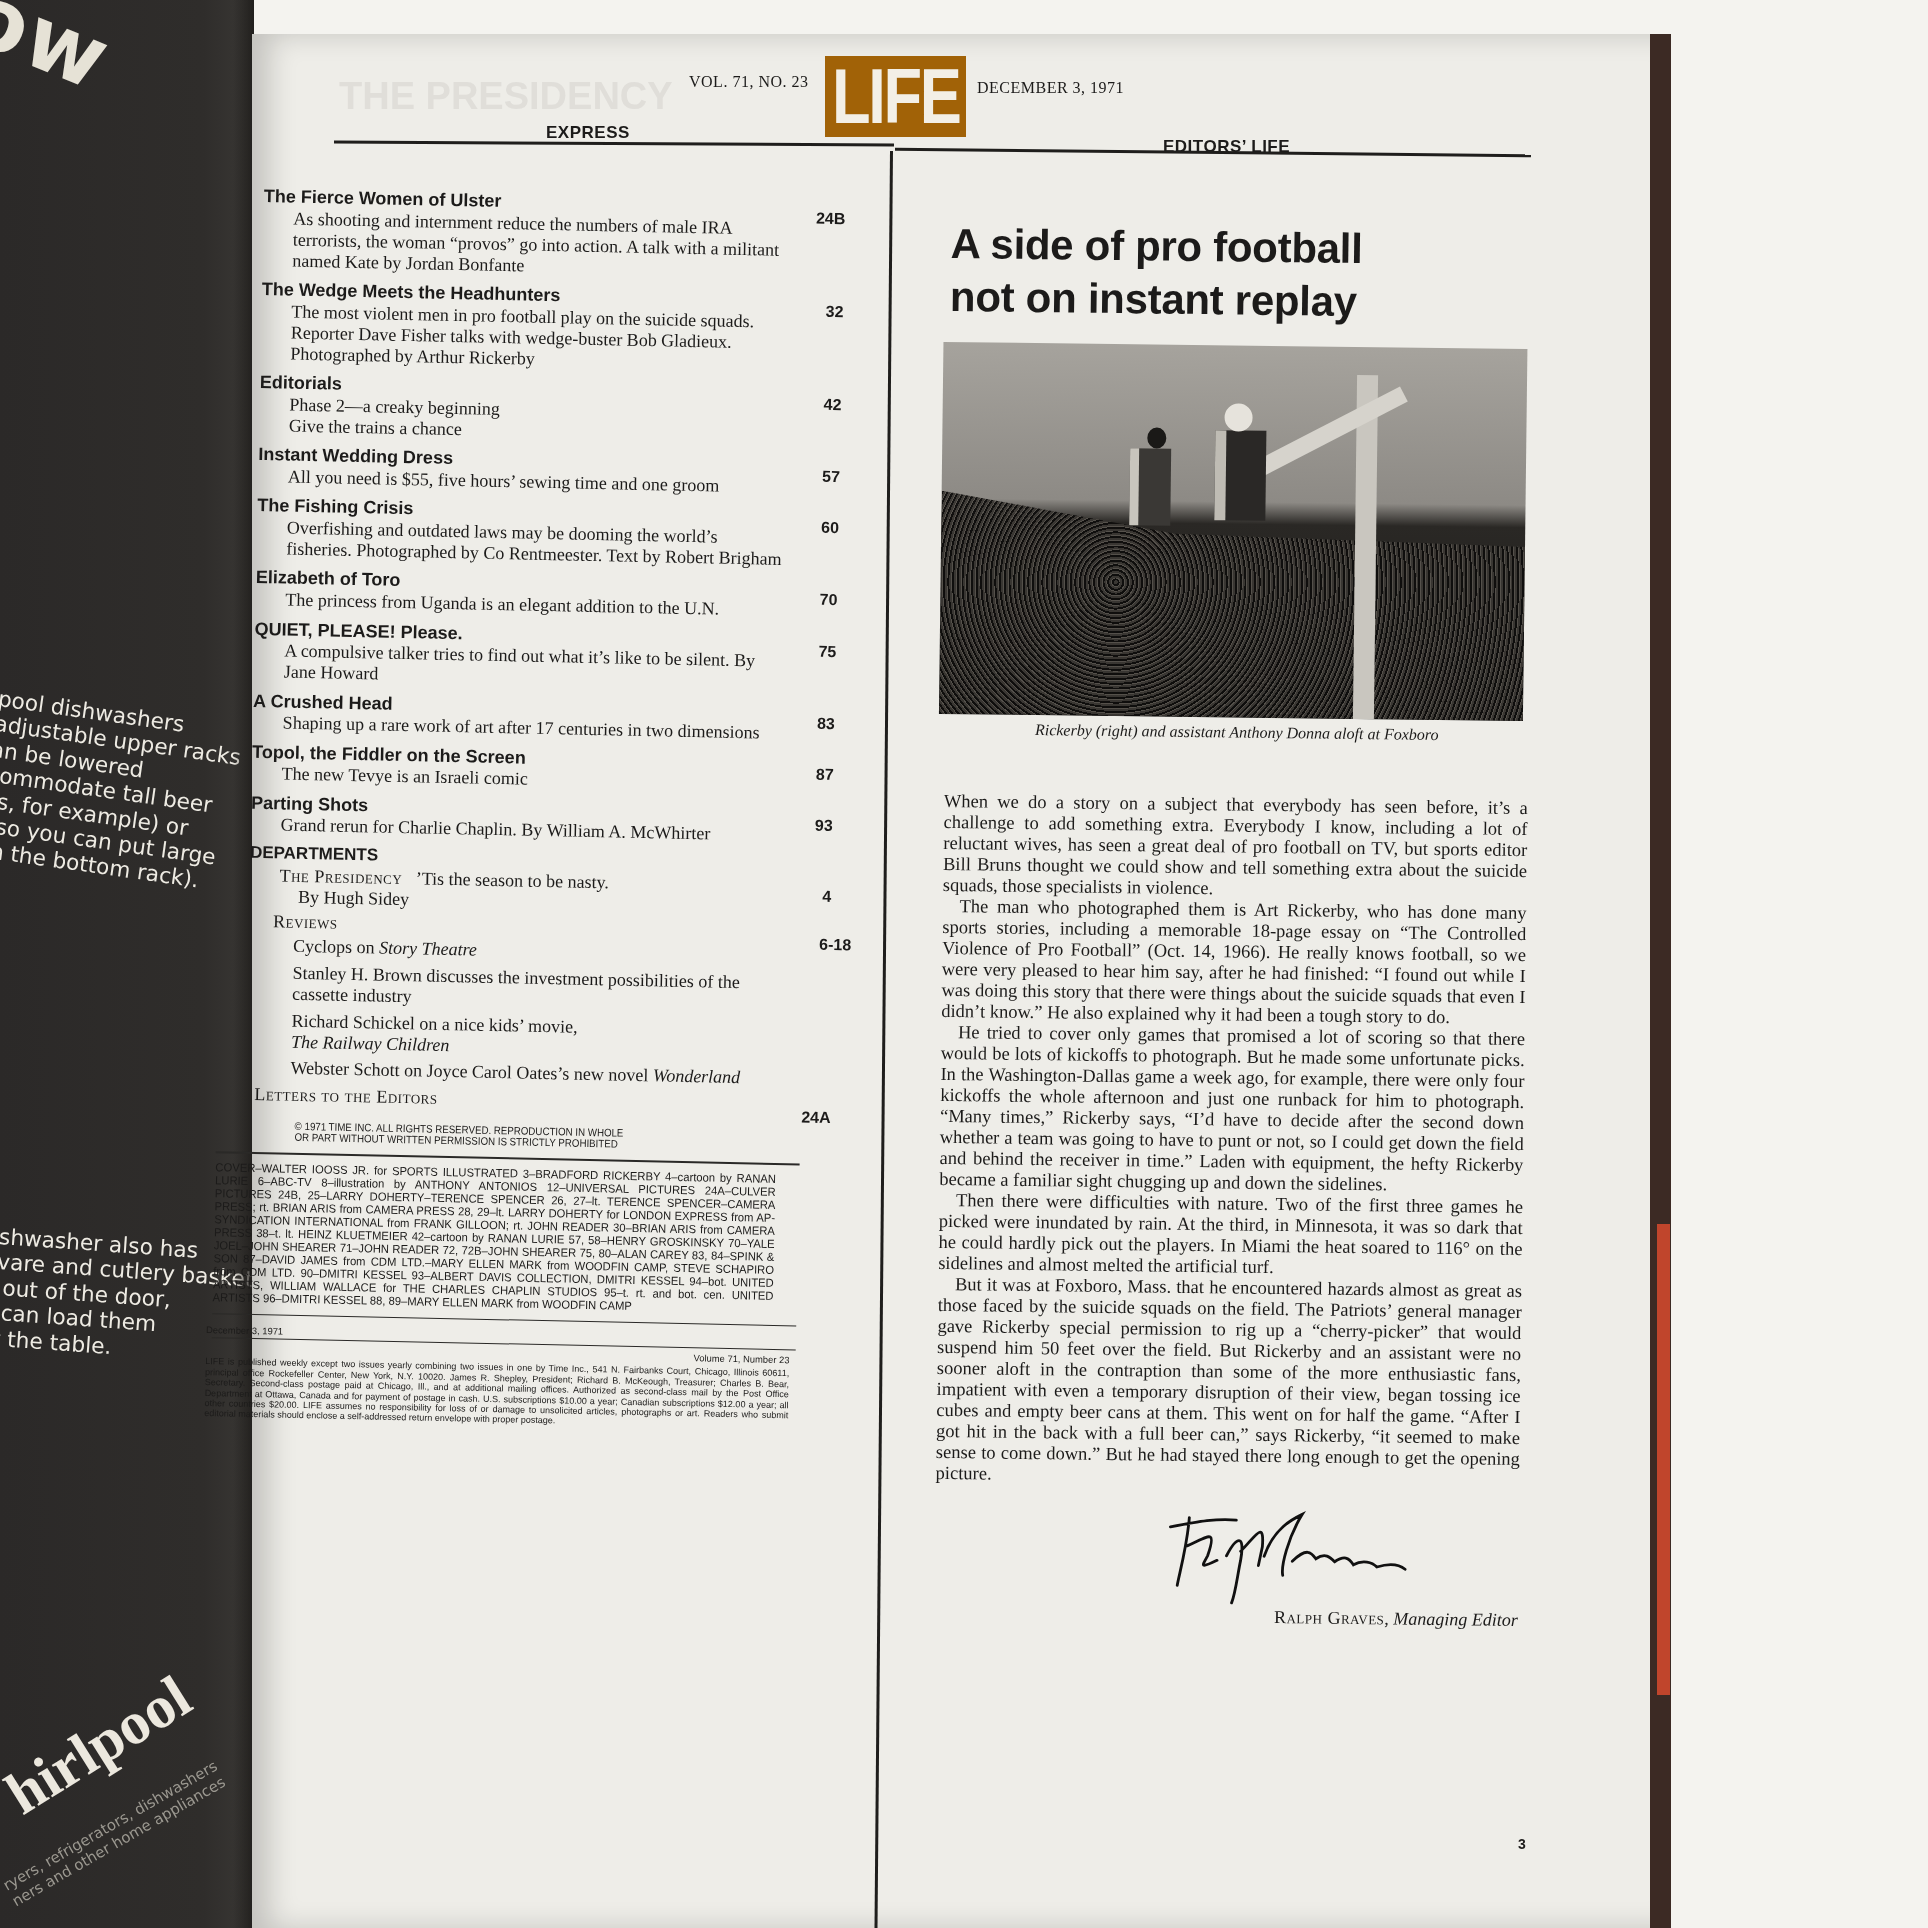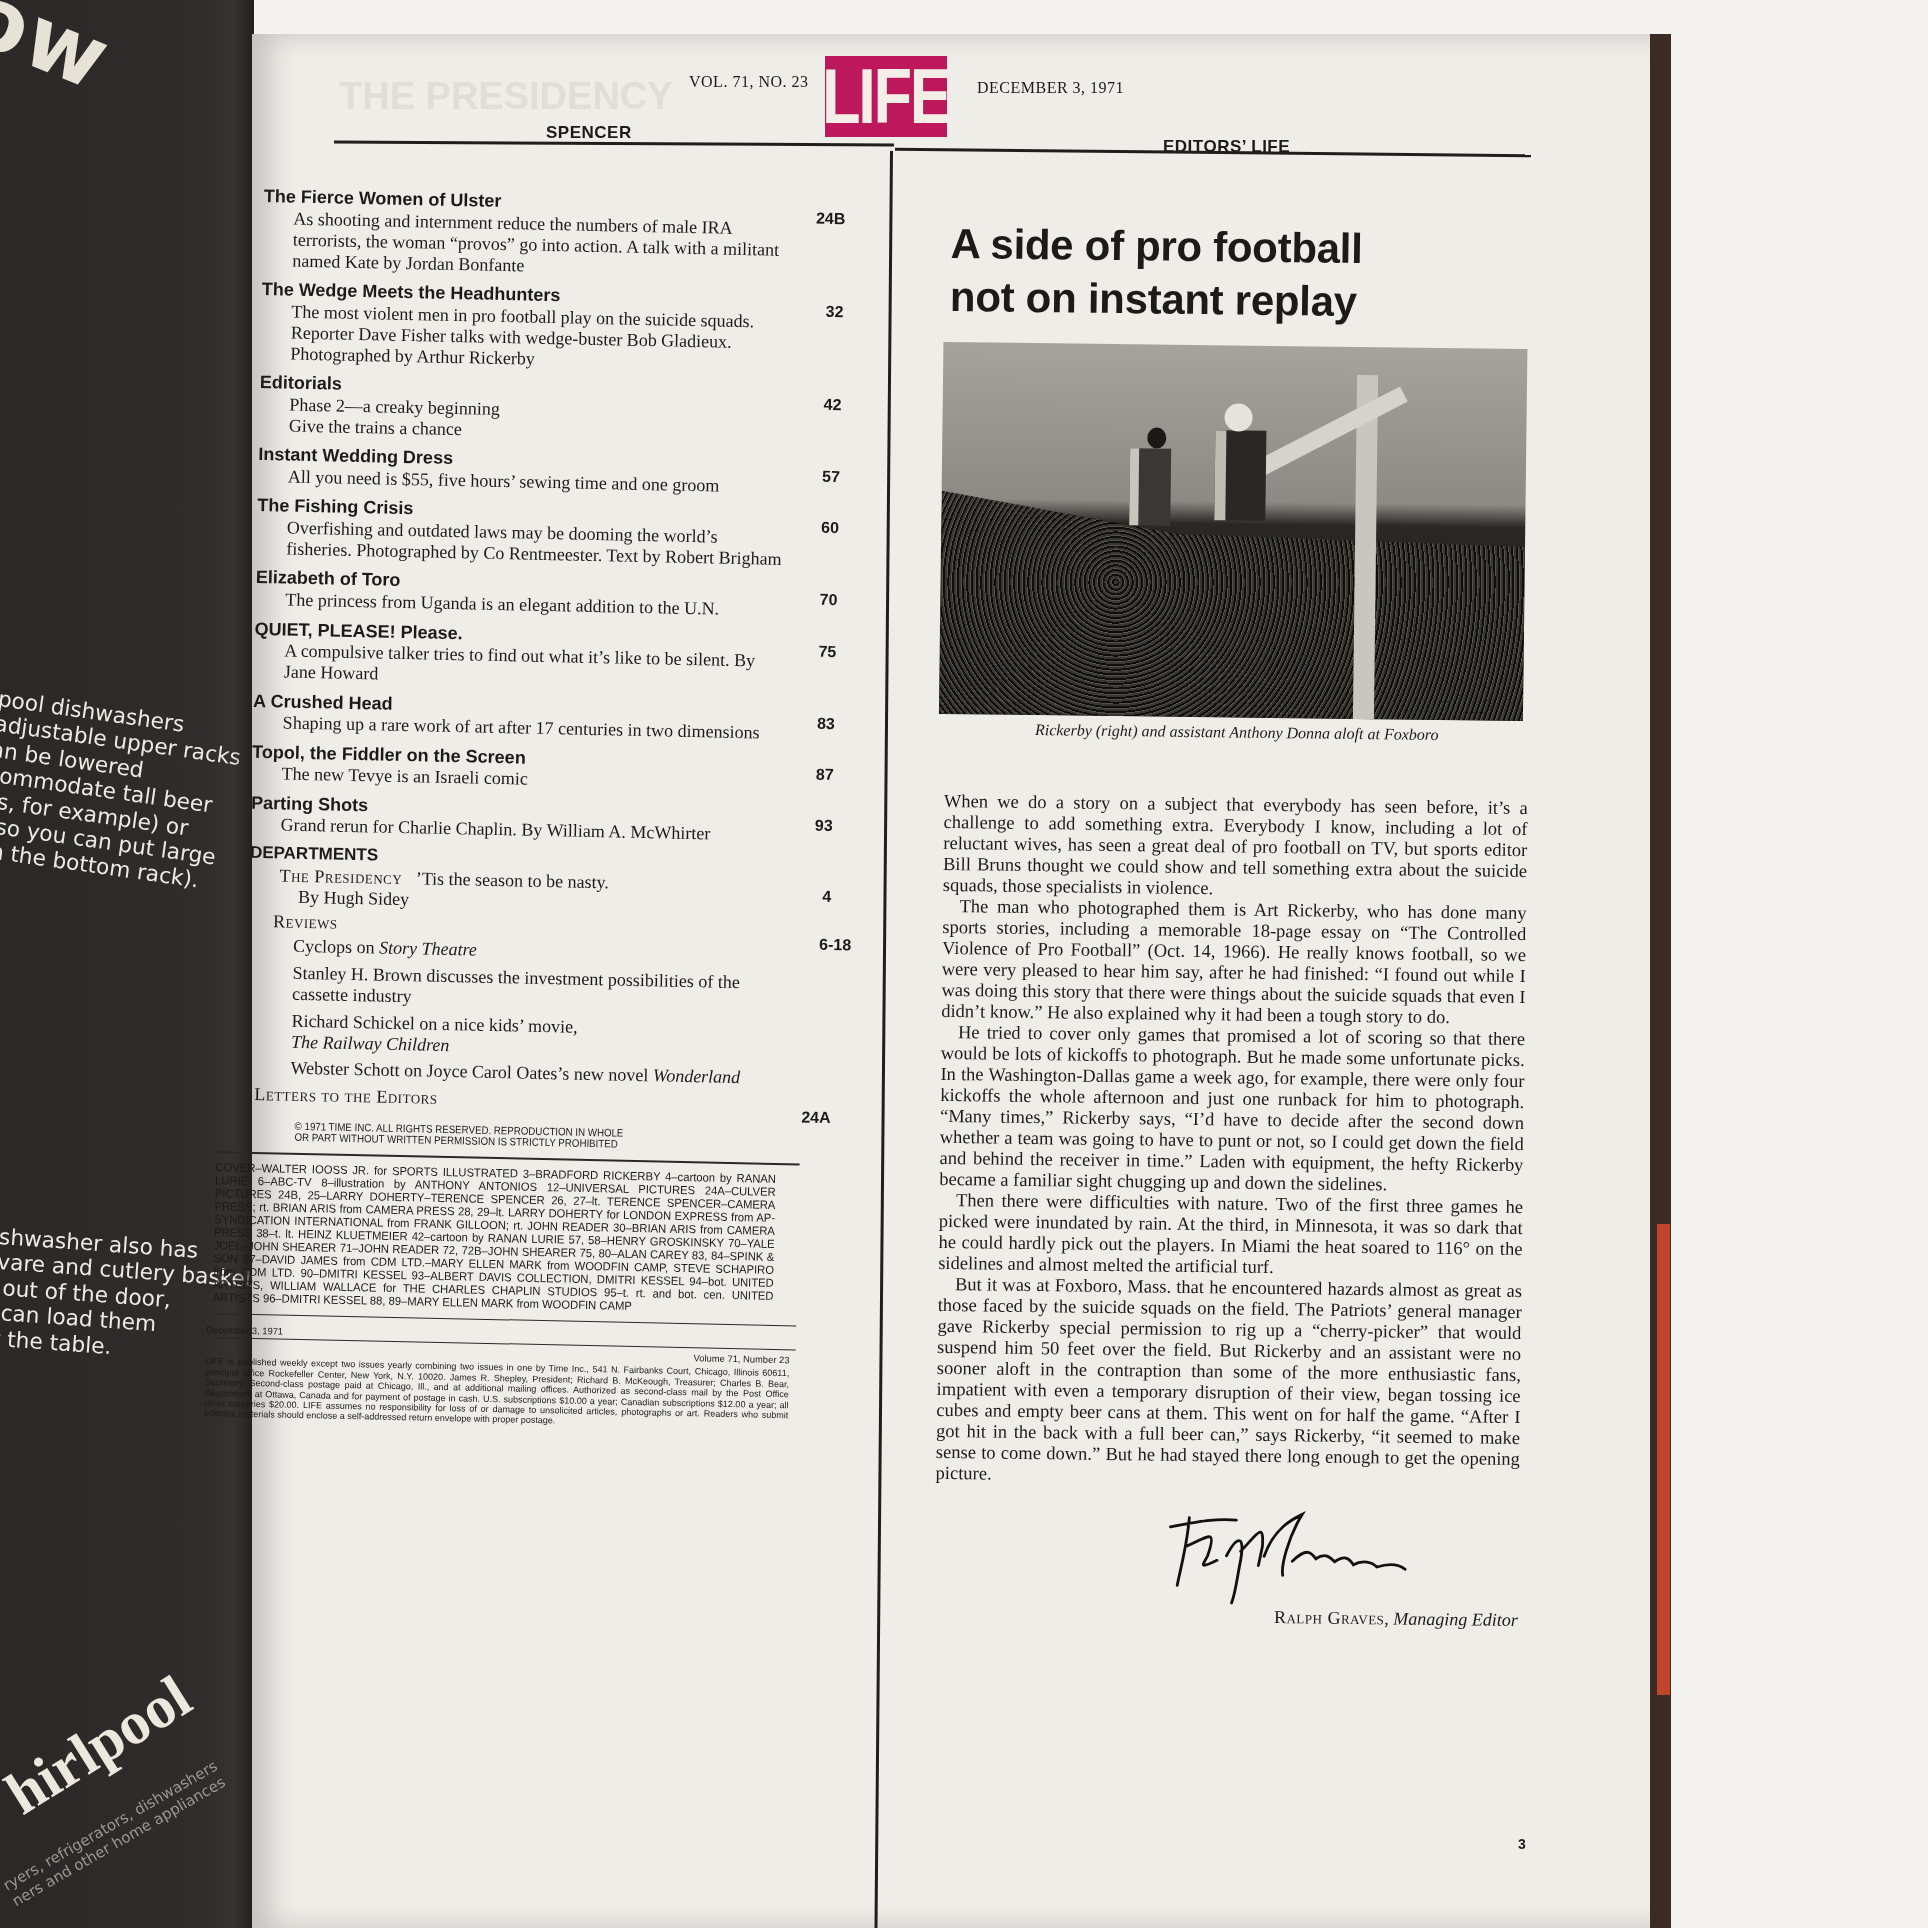--- a/index.html
+++ b/index.html
@@ -21,21 +21,21 @@
   .ad-brand-sub { position: absolute; left: 0; top: 1879px; font-family: "DejaVu Sans", sans-serif; font-size: 15px;
     color: #9b9890; transform: rotate(-30deg); transform-origin: left top; white-space: pre; }
 
   
   .page { position: absolute; left: 252px; top: 34px; width: 1412px; height: 1895px; background: #eeede8;
     box-shadow: inset 17px 0 28px rgba(0,0,0,0.18); }
   .page-edge { position: absolute; left: 1650px; top: 34px; width: 21px; height: 1895px; background: #3c2a24; }
   .page-edge-red { position: absolute; left: 1657px; top: 1224px; width: 13px; height: 471px; background: #c0452c; }
   .vol { position: absolute; left: 689px; top: 73px; font-size: 16px; letter-spacing: 0.5px; }
   .date-top { position: absolute; left: 977px; top: 79px; font-size: 16px; letter-spacing: 0.5px; }
-  .logo { position: absolute; left: 825px; top: 56px; width: 122px; height: 81px; background: #be185d;
+  .logo { position: absolute; left: 825px; top: 56px; width: 141px; height: 81px; background: #a16207;
     display: flex; align-items: center; justify-content: center; }
   .logo span { font-family: "Liberation Sans", sans-serif; font-weight: bold; font-size: 77px; color: #f3efe6;
     letter-spacing: -2.8px; transform: scaleX(0.82); }
 
   .sec-label { position: absolute; font-family: "Liberation Sans", sans-serif; font-weight: bold; font-size: 17px; letter-spacing: 0.5px; }
   .contents-label { left: 546px; top: 123px; }
   .editors-label { left: 1163px; top: 137px; }
   .rule { position: absolute; background: #1f1e1c; height: 2.8px; }
   .rule.r1 { left: 334px; top: 142px; width: 560px; transform: rotate(0.3deg); }
   .rule.r2 { left: 895px; top: 151px; width: 636px; transform: rotate(0.6deg); }
@@ -111,21 +111,21 @@
 <div class="page-edge-red"></div>
 
 <div class="show-through" style="left:339px;top:75px;font-size:38px;">THE PRESIDENCY</div>
 
 <div class="vol">VOL. 71, NO. 23</div>
 <div class="logo">
     <span>LIFE</span>
   </div>
 <div class="date-top">DECEMBER 3, 1971</div>
 
-<div class="sec-label contents-label">SPENCER</div>
+<div class="sec-label contents-label">EXPRESS</div>
 <div class="sec-label editors-label">EDITORS’ LIFE</div>
 <div class="rule r1"></div>
 <div class="rule r2"></div>
 <div class="vrule"></div>
 
 <div class="contents">
   <div class="toc-entry">
     <div class="toc-title">The Fierce Women of Ulster</div>
     <div class="toc-desc">As shooting and internment reduce the numbers of male IRA terrorists, the woman “provos” go into action. A talk with a militant named Kate by Jordan Bonfante</div>
     <div class="toc-page">24B</div>

